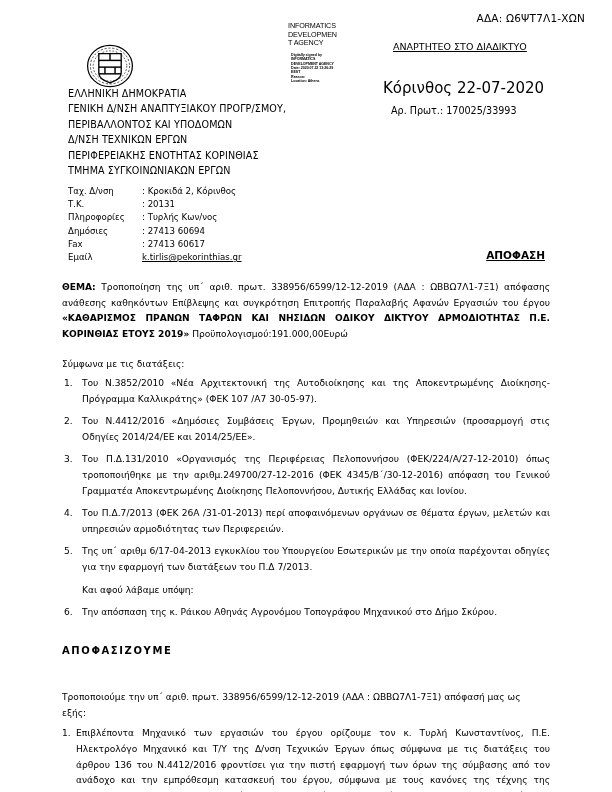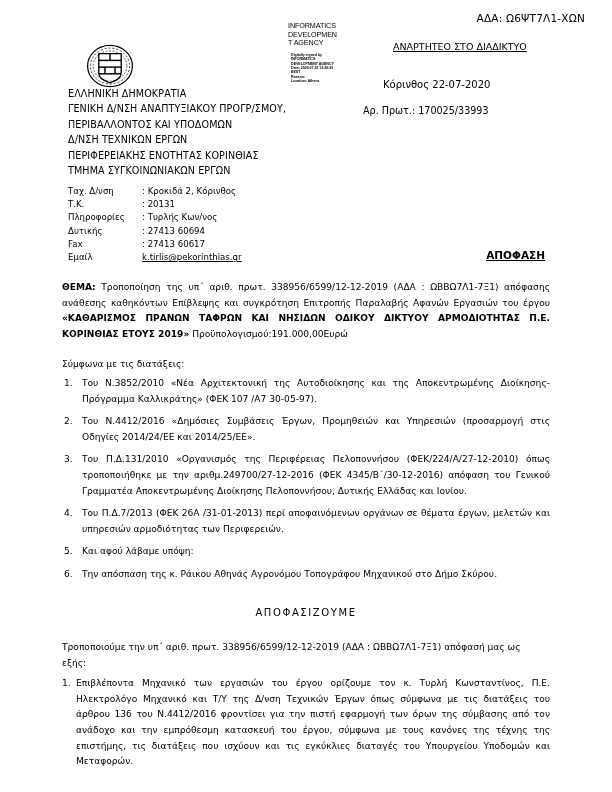--- a/index.html
+++ b/index.html
@@ -84,27 +84,27 @@
     line-height: 15.4px;
     letter-spacing: 0.1px;
     white-space: nowrap;
   }
 
   
   .meta-place {
     position: absolute;
     top: 79px;
     left: 383px;
-    font-size: 10px;
+    font-size: 15px;
     white-space: nowrap;
   }
   .meta-prot {
     position: absolute;
     top: 105px;
-    left: 363px;
+    left: 391px;
     font-size: 9.6px;
     white-space: nowrap;
   }
 
   
   .contact {
     position: absolute;
     top: 185px;
     left: 68px;
     font-size: 8.6px;
@@ -169,25 +169,24 @@
   ol.legal > li .num {
     position: absolute;
     left: 2px;
     top: 0;
   }
   .sub-note {
     margin: 7px 0 7px 20px;
   }
 
   .apofasizoume {
-    text-align: center;
-    font-weight: normal;
+    font-weight: bold;
     font-size: 10px;
     letter-spacing: 1.6px;
-    margin: 22px 0 20px 0;
+    margin: 22px 0 32px 0;
   }
 
   .tropo-lead {
     margin: 0 16px 5px 0;
     text-align: left;
   }
 
   ol.decisions {
     list-style: none;
     margin: 0;
@@ -262,21 +261,21 @@
     </tr>
     <tr>
       <td class="label">Τ.Κ.</td>
       <td class="value">: 20131</td>
     </tr>
     <tr>
       <td class="label">Πληροφορίες</td>
       <td class="value">: Τυρλής Κων/νος</td>
     </tr>
     <tr>
-      <td class="label">Δυτικής</td>
+      <td class="label">Δημόσιες</td>
       <td class="value">: 27413 60694</td>
     </tr>
     <tr>
       <td class="label">Fax</td>
       <td class="value">: 27413 60617</td>
     </tr>
     <tr>
       <td class="label">Εμαίλ</td>
       <td class="value">
         <a class="email-link" href="#">k.tirlis@pekorinthias.gr</a>
@@ -305,20 +304,21 @@
       <li>
         <span class="num">3.</span>
         <span>Του Π.Δ.131/2010 «Οργανισμός της Περιφέρειας Πελοποννήσου (ΦΕΚ/224/Α/27-12-2010) όπως τροποποιήθηκε με την αριθμ.249700/27-12-2016 (ΦΕΚ 4345/Β΄/30-12-2016) απόφαση του Γενικού Γραμματέα Αποκεντρωμένης Διοίκησης Πελοποννήσου, Δυτικής Ελλάδας και Ιονίου.</span>
       </li>
       <li>
         <span class="num">4.</span>
         <span>Του Π.Δ.7/2013 (ΦΕΚ 26Α /31-01-2013) περί αποφαινόμενων οργάνων σε θέματα έργων, μελετών και υπηρεσιών αρμοδιότητας των Περιφερειών.</span>
       </li>
       <li>
         <span class="num">5.</span>
+        <span>Της υπ΄ αριθμ 6/17-04-2013 εγκυκλίου του Υπουργείου Εσωτερικών με την οποία παρέχονται οδηγίες για την εφαρμογή των διατάξεων του Π.Δ 7/2013.</span>
       </li>
     </ol>
 
     <p class="sub-note">Και αφού λάβαμε υπόψη:</p>
 
     <ol class="legal">
       <li>
         <span class="num">6.</span>
         <span>Την απόσπαση της κ. Ράικου Αθηνάς Αγρονόμου Τοπογράφου Μηχανικού στο Δήμο Σκύρου.</span>
       </li>

